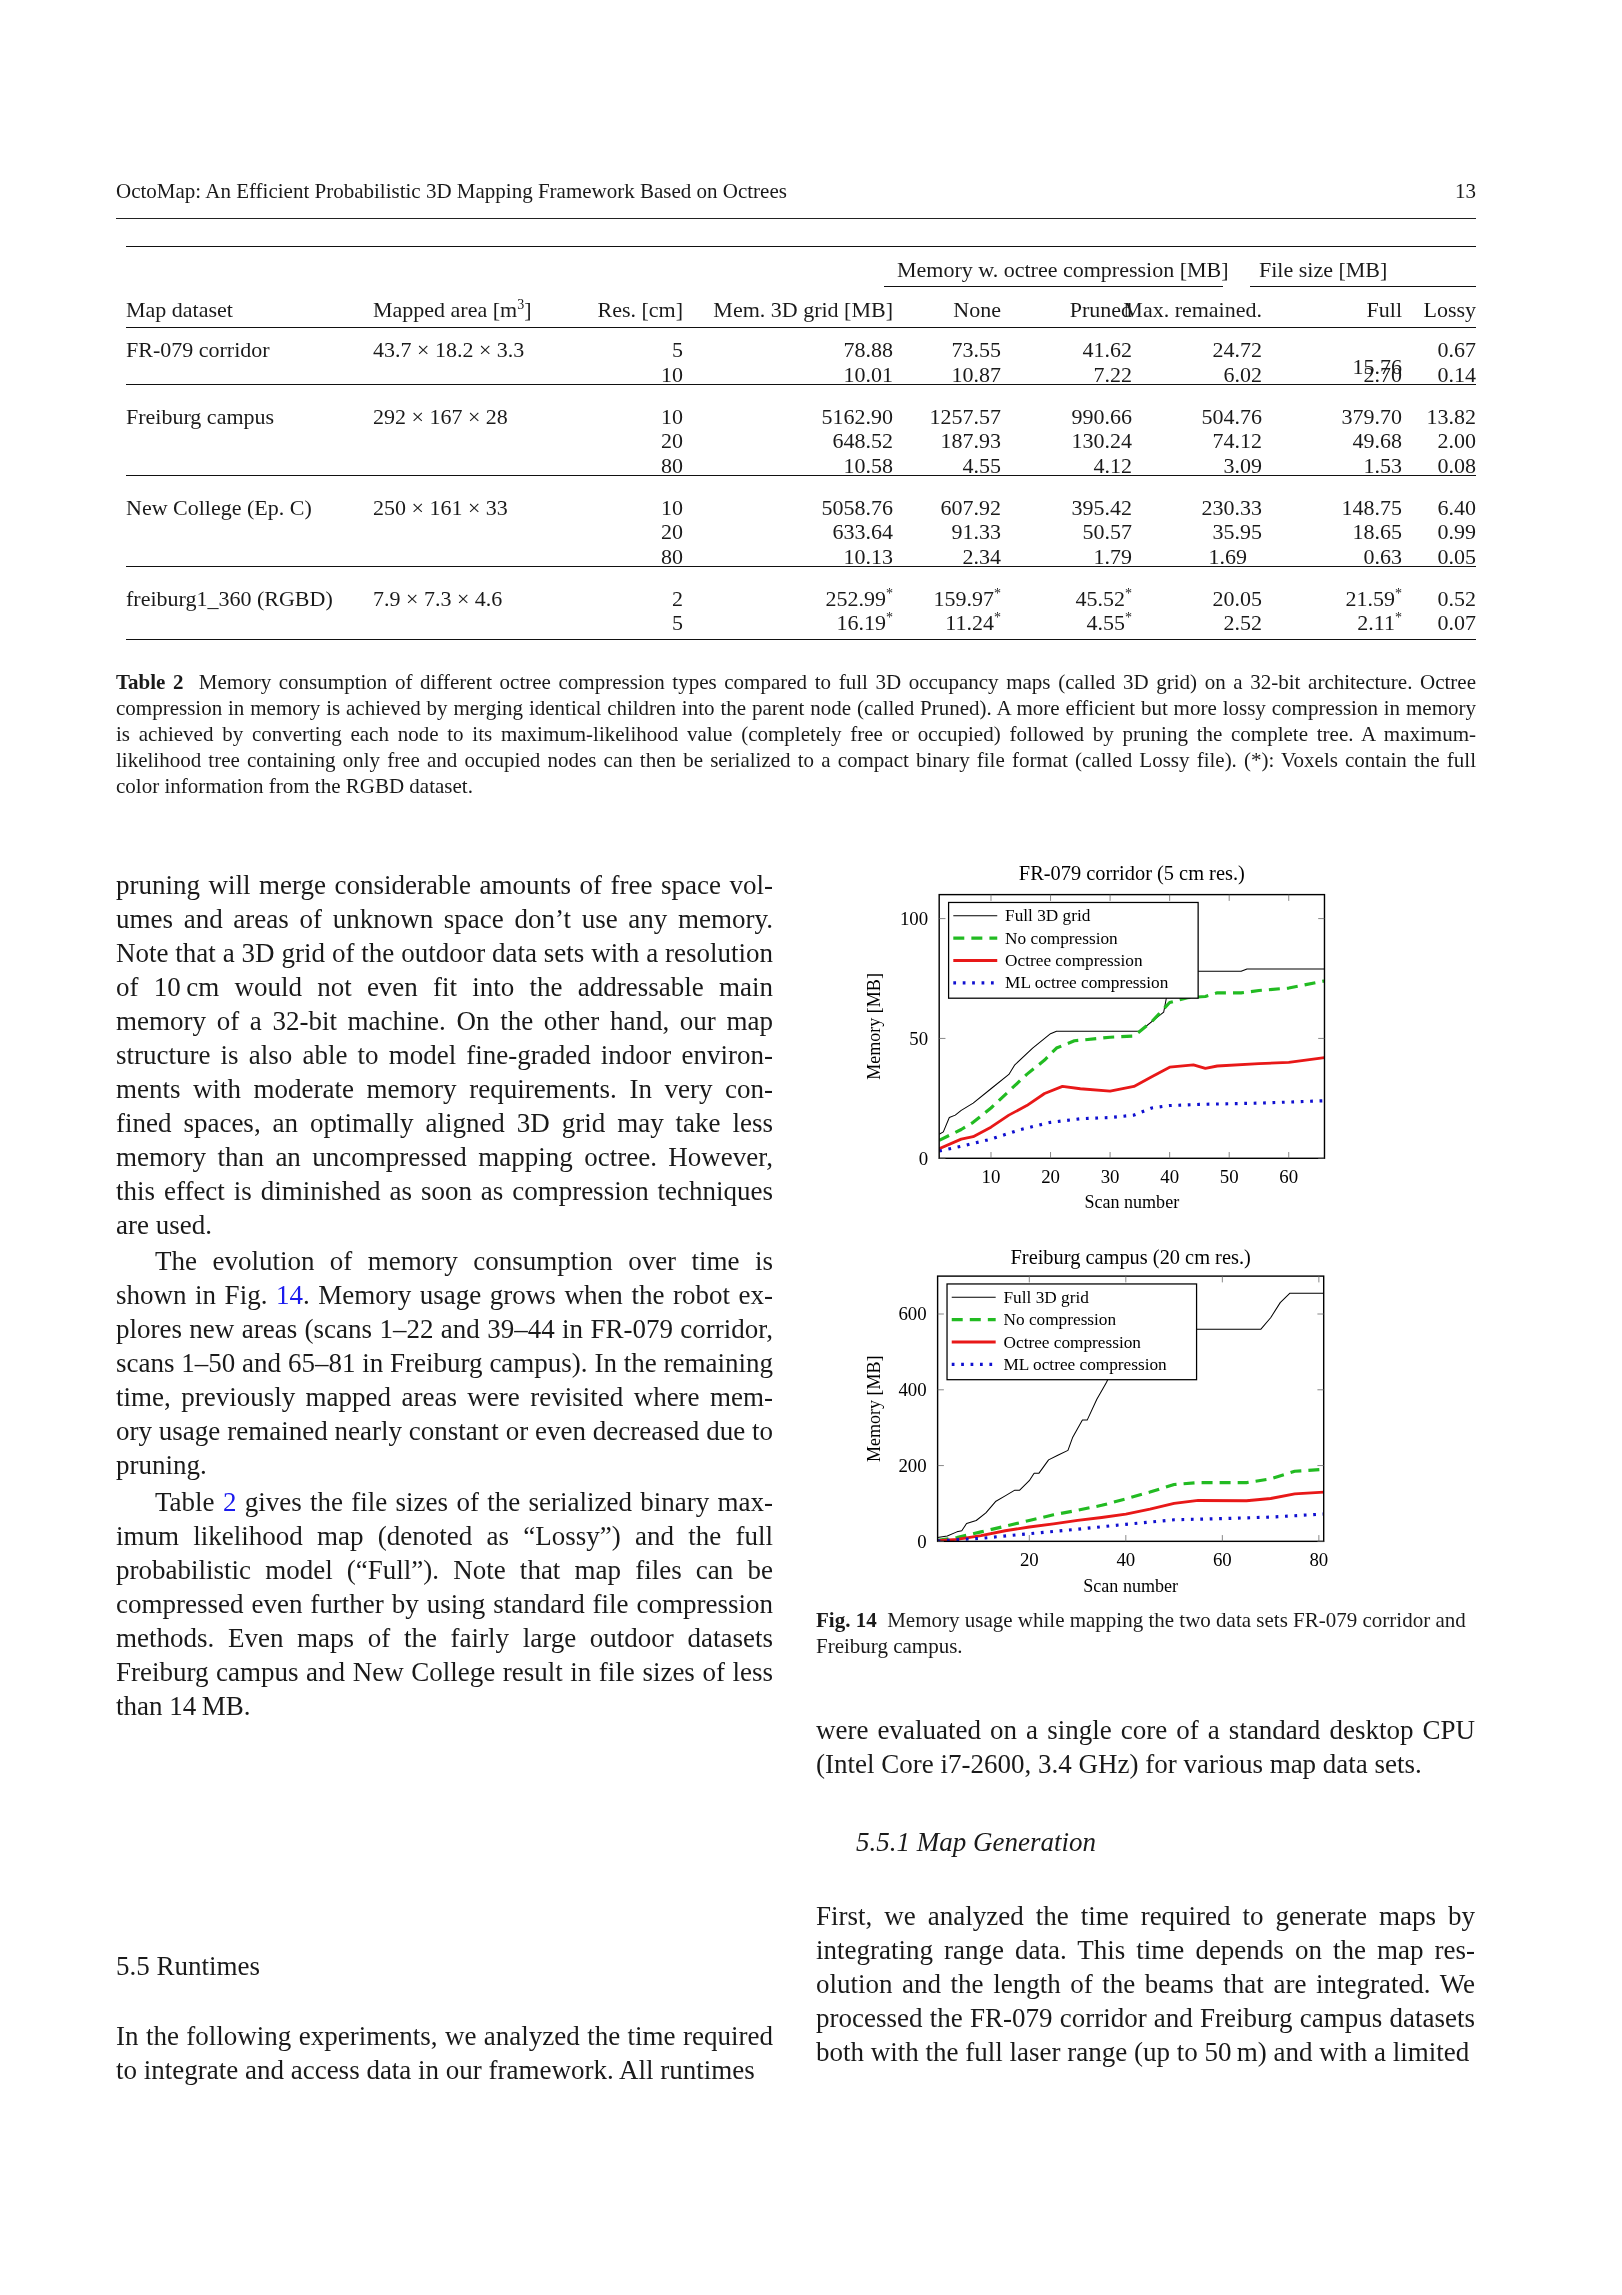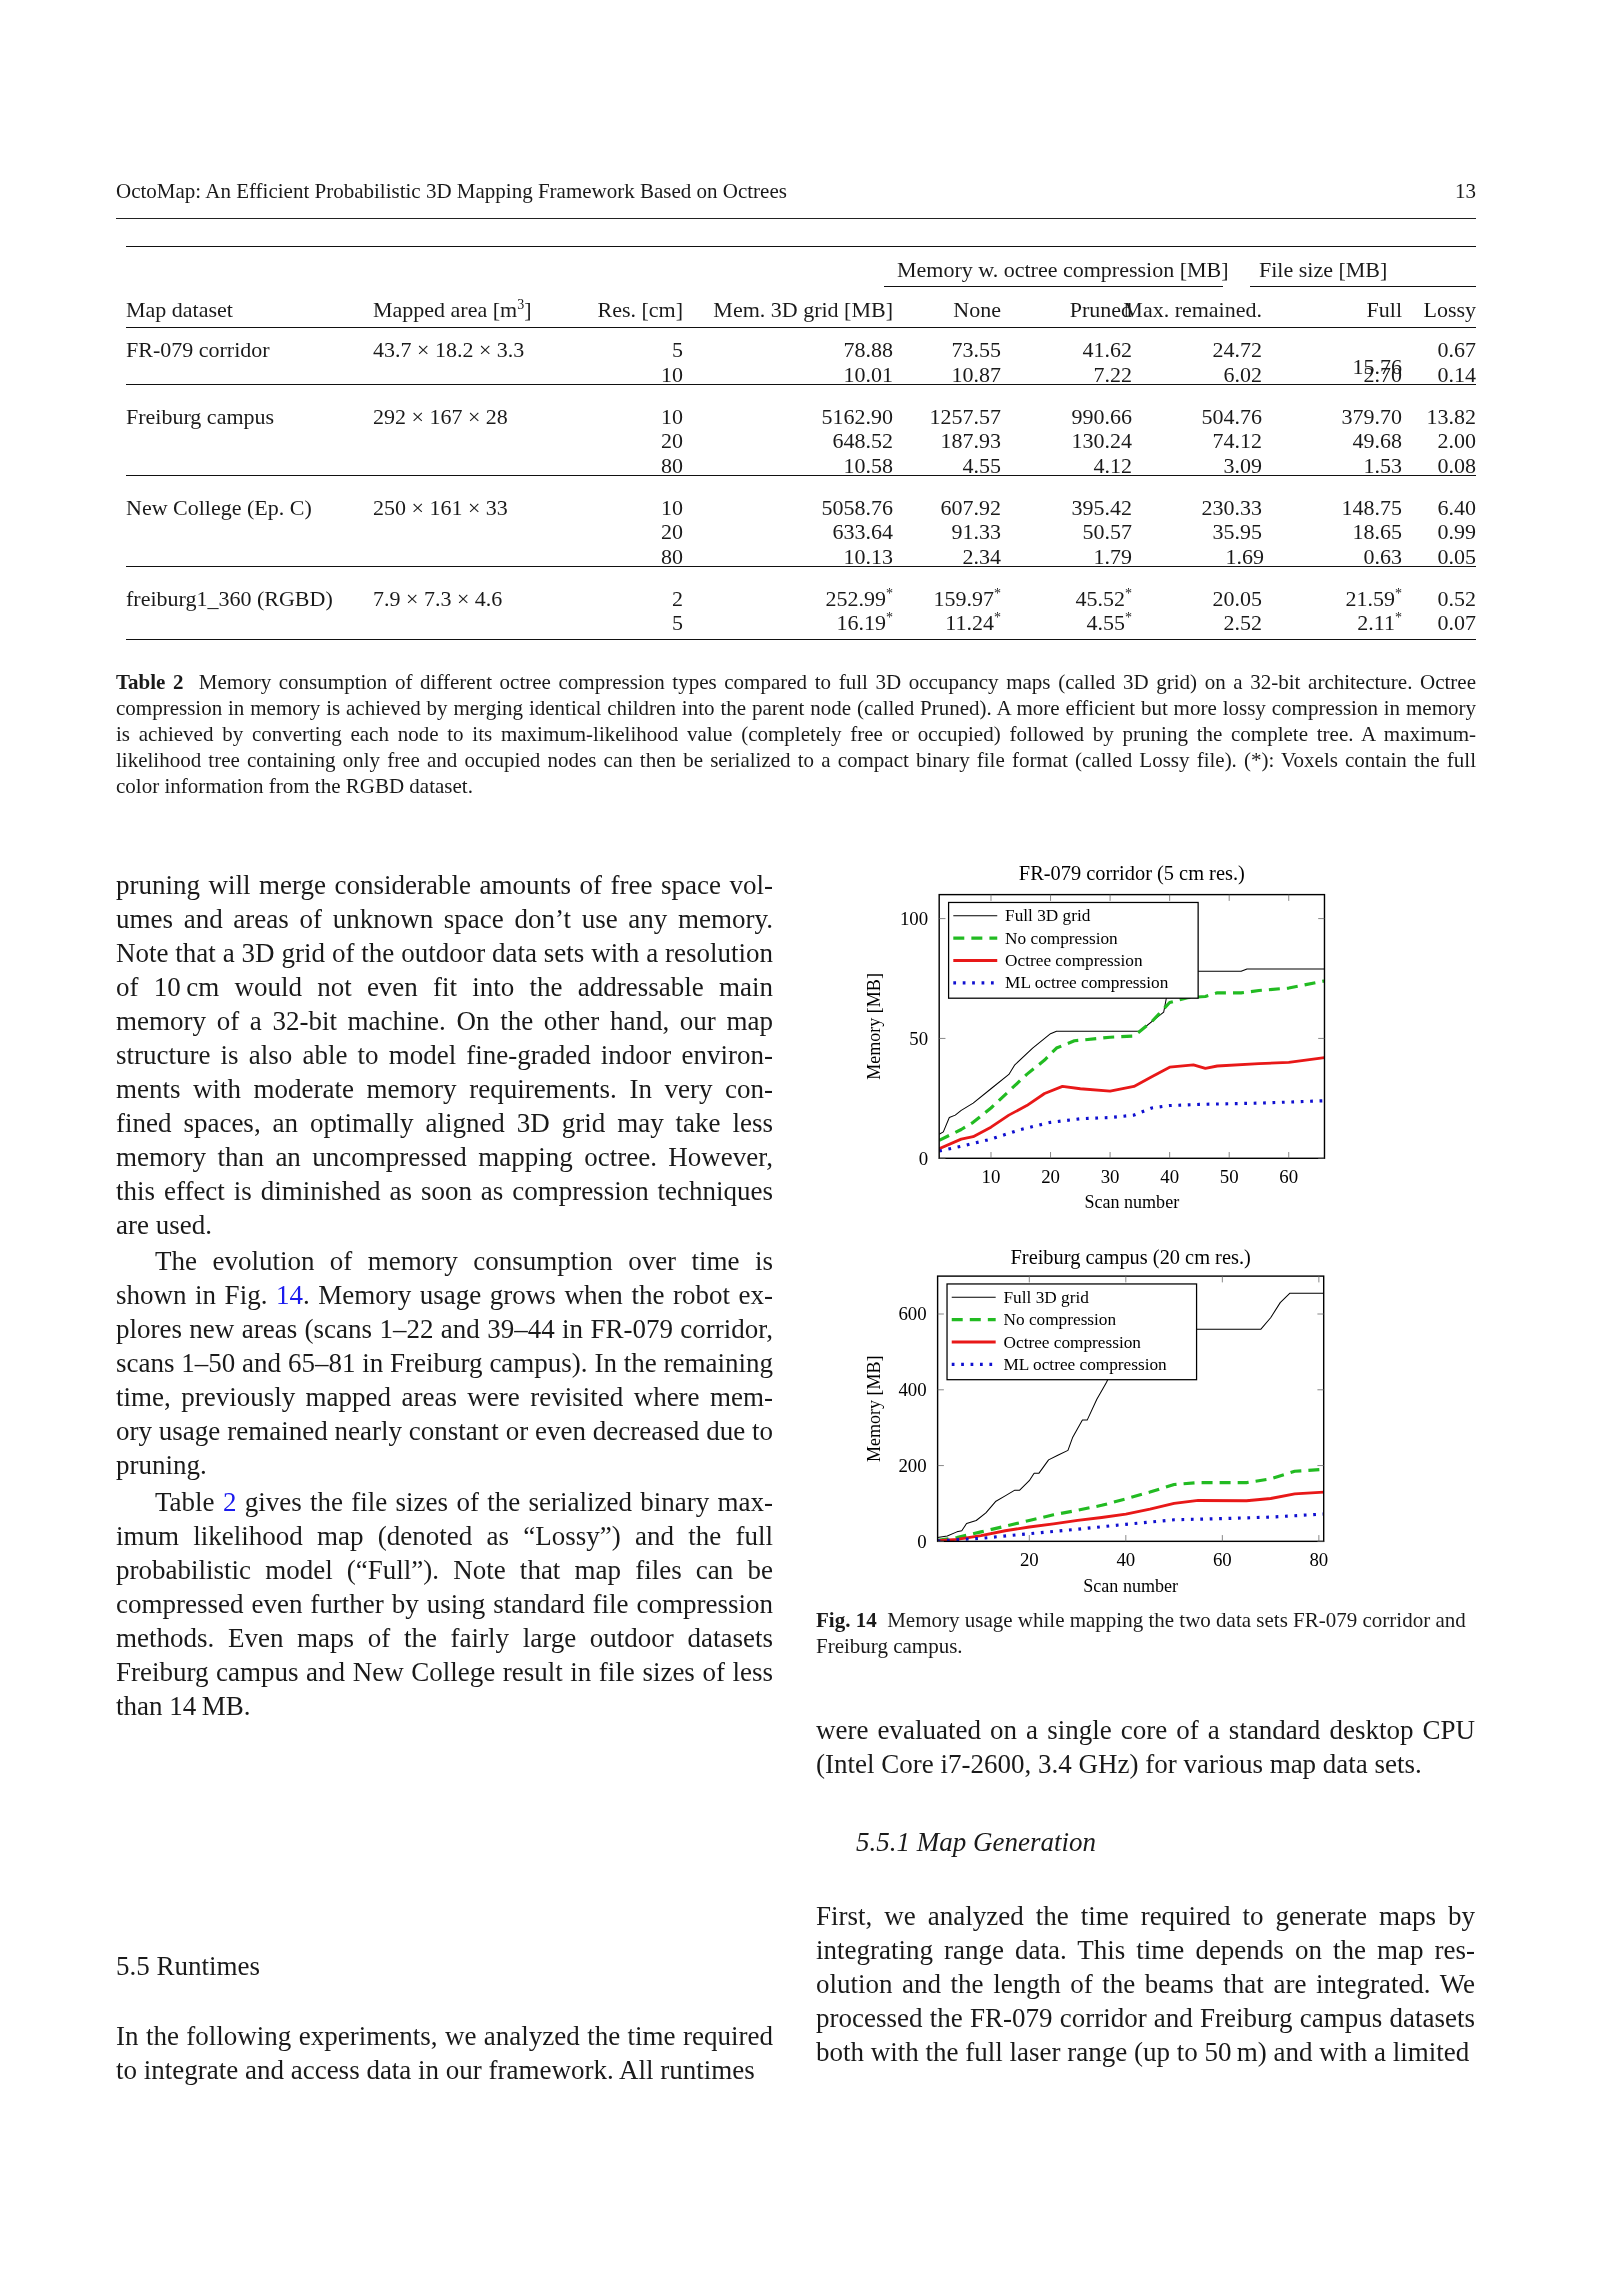--- a/index.html
+++ b/index.html
@@ -115,21 +115,21 @@
       <div class="tcell r" style="right: 583px; top: 275px;"><span>633.64</span></div>
       <div class="tcell r" style="right: 475px; top: 275px;"><span>91.33</span></div>
       <div class="tcell r" style="right: 344px; top: 275px;"><span>50.57</span></div>
       <div class="tcell r" style="right: 214px; top: 275px;"><span>35.95</span></div>
       <div class="tcell r" style="right: 74px; top: 275px;"><span>18.65</span></div>
       <div class="tcell r" style="right: 0px; top: 275px;"><span>0.99</span></div>
       <div class="tcell r" style="right: 793px; top: 300px;"><span>80</span></div>
       <div class="tcell r" style="right: 583px; top: 300px;"><span>10.13</span></div>
       <div class="tcell r" style="right: 475px; top: 300px;"><span>2.34</span></div>
       <div class="tcell r" style="right: 344px; top: 300px;"><span>1.79</span></div>
-      <div class="tcell r" style="right: 212px; top: 300px; font-family: Liberation Serif, serif;"><span>1.69</span></div>
+      <div class="tcell r" style="right: 229px; top: 300px; font-family: Liberation Serif, serif;"><span>1.69</span></div>
       <div class="tcell r" style="right: 74px; top: 300px;"><span>0.63</span></div>
       <div class="tcell r" style="right: 0px; top: 300px;"><span>0.05</span></div>
       <div class="rule thin" style="top: 320px;"></div>
       <div class="tcell" style="left: 0px; top: 342px;">freiburg1_360 (RGBD)</div>
       <div class="tcell" style="left: 247px; top: 342px;">7.9 × 7.3 × 4.6</div>
       <div class="tcell r" style="right: 793px; top: 342px;"><span>2</span></div>
       <div class="tcell r" style="right: 583px; top: 342px;"><span>252.99</span><sup>*</sup></div>
       <div class="tcell r" style="right: 475px; top: 342px;"><span>159.97</span><sup>*</sup></div>
       <div class="tcell r" style="right: 344px; top: 342px;"><span>45.52</span><sup>*</sup></div>
       <div class="tcell r" style="right: 214px; top: 342px;"><span>20.05</span></div>

